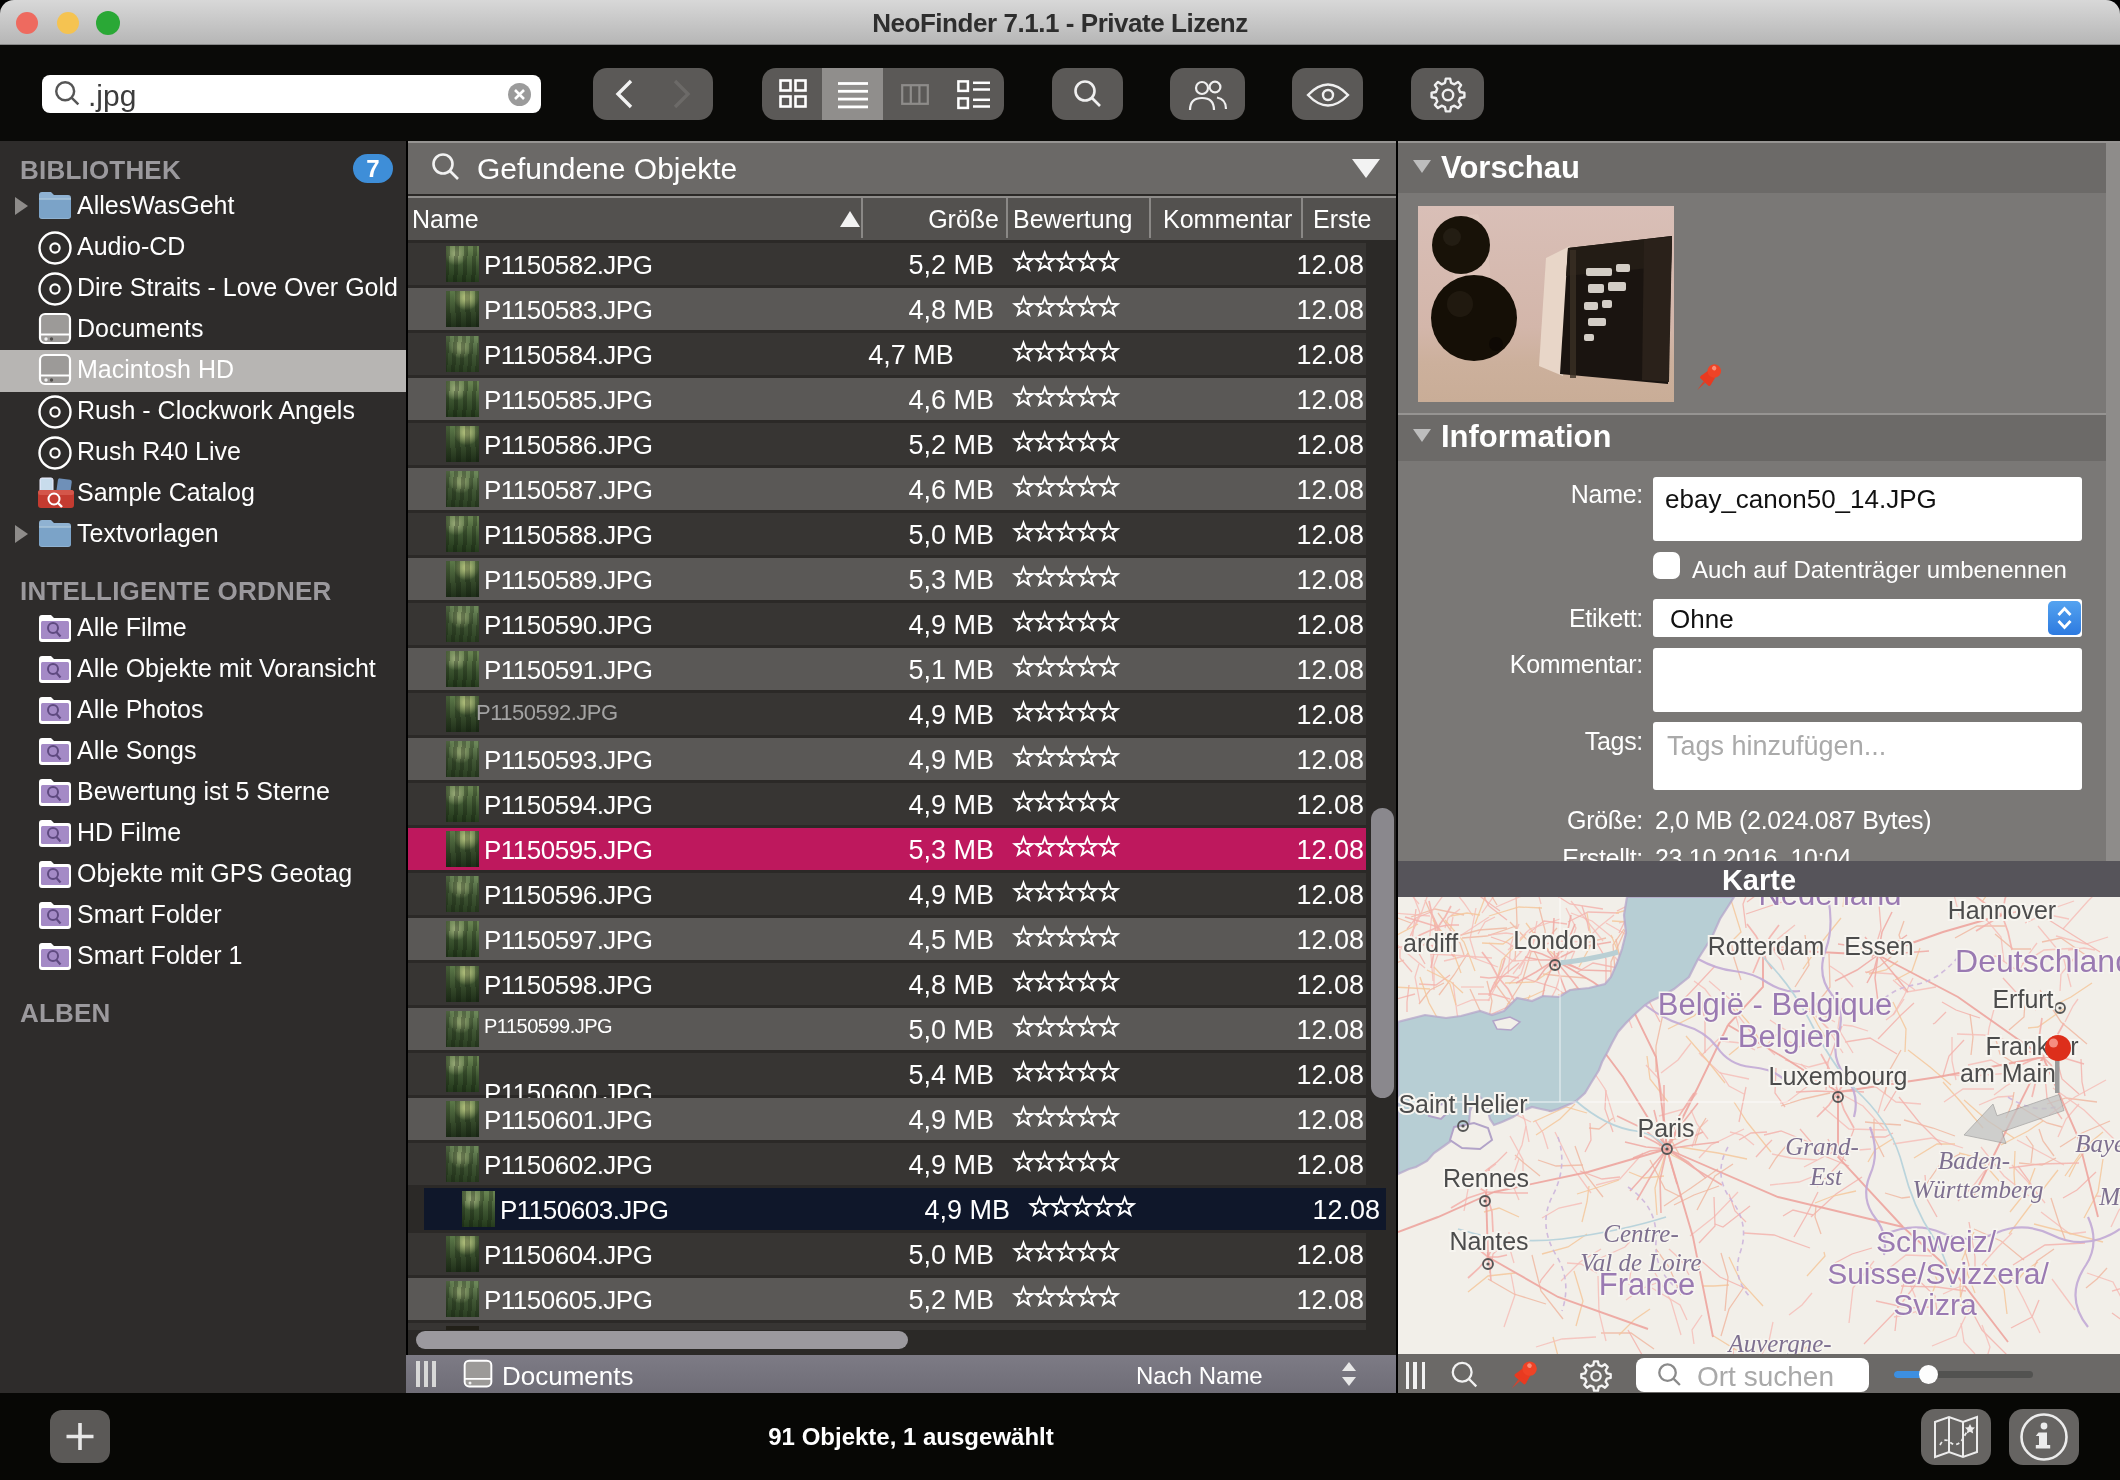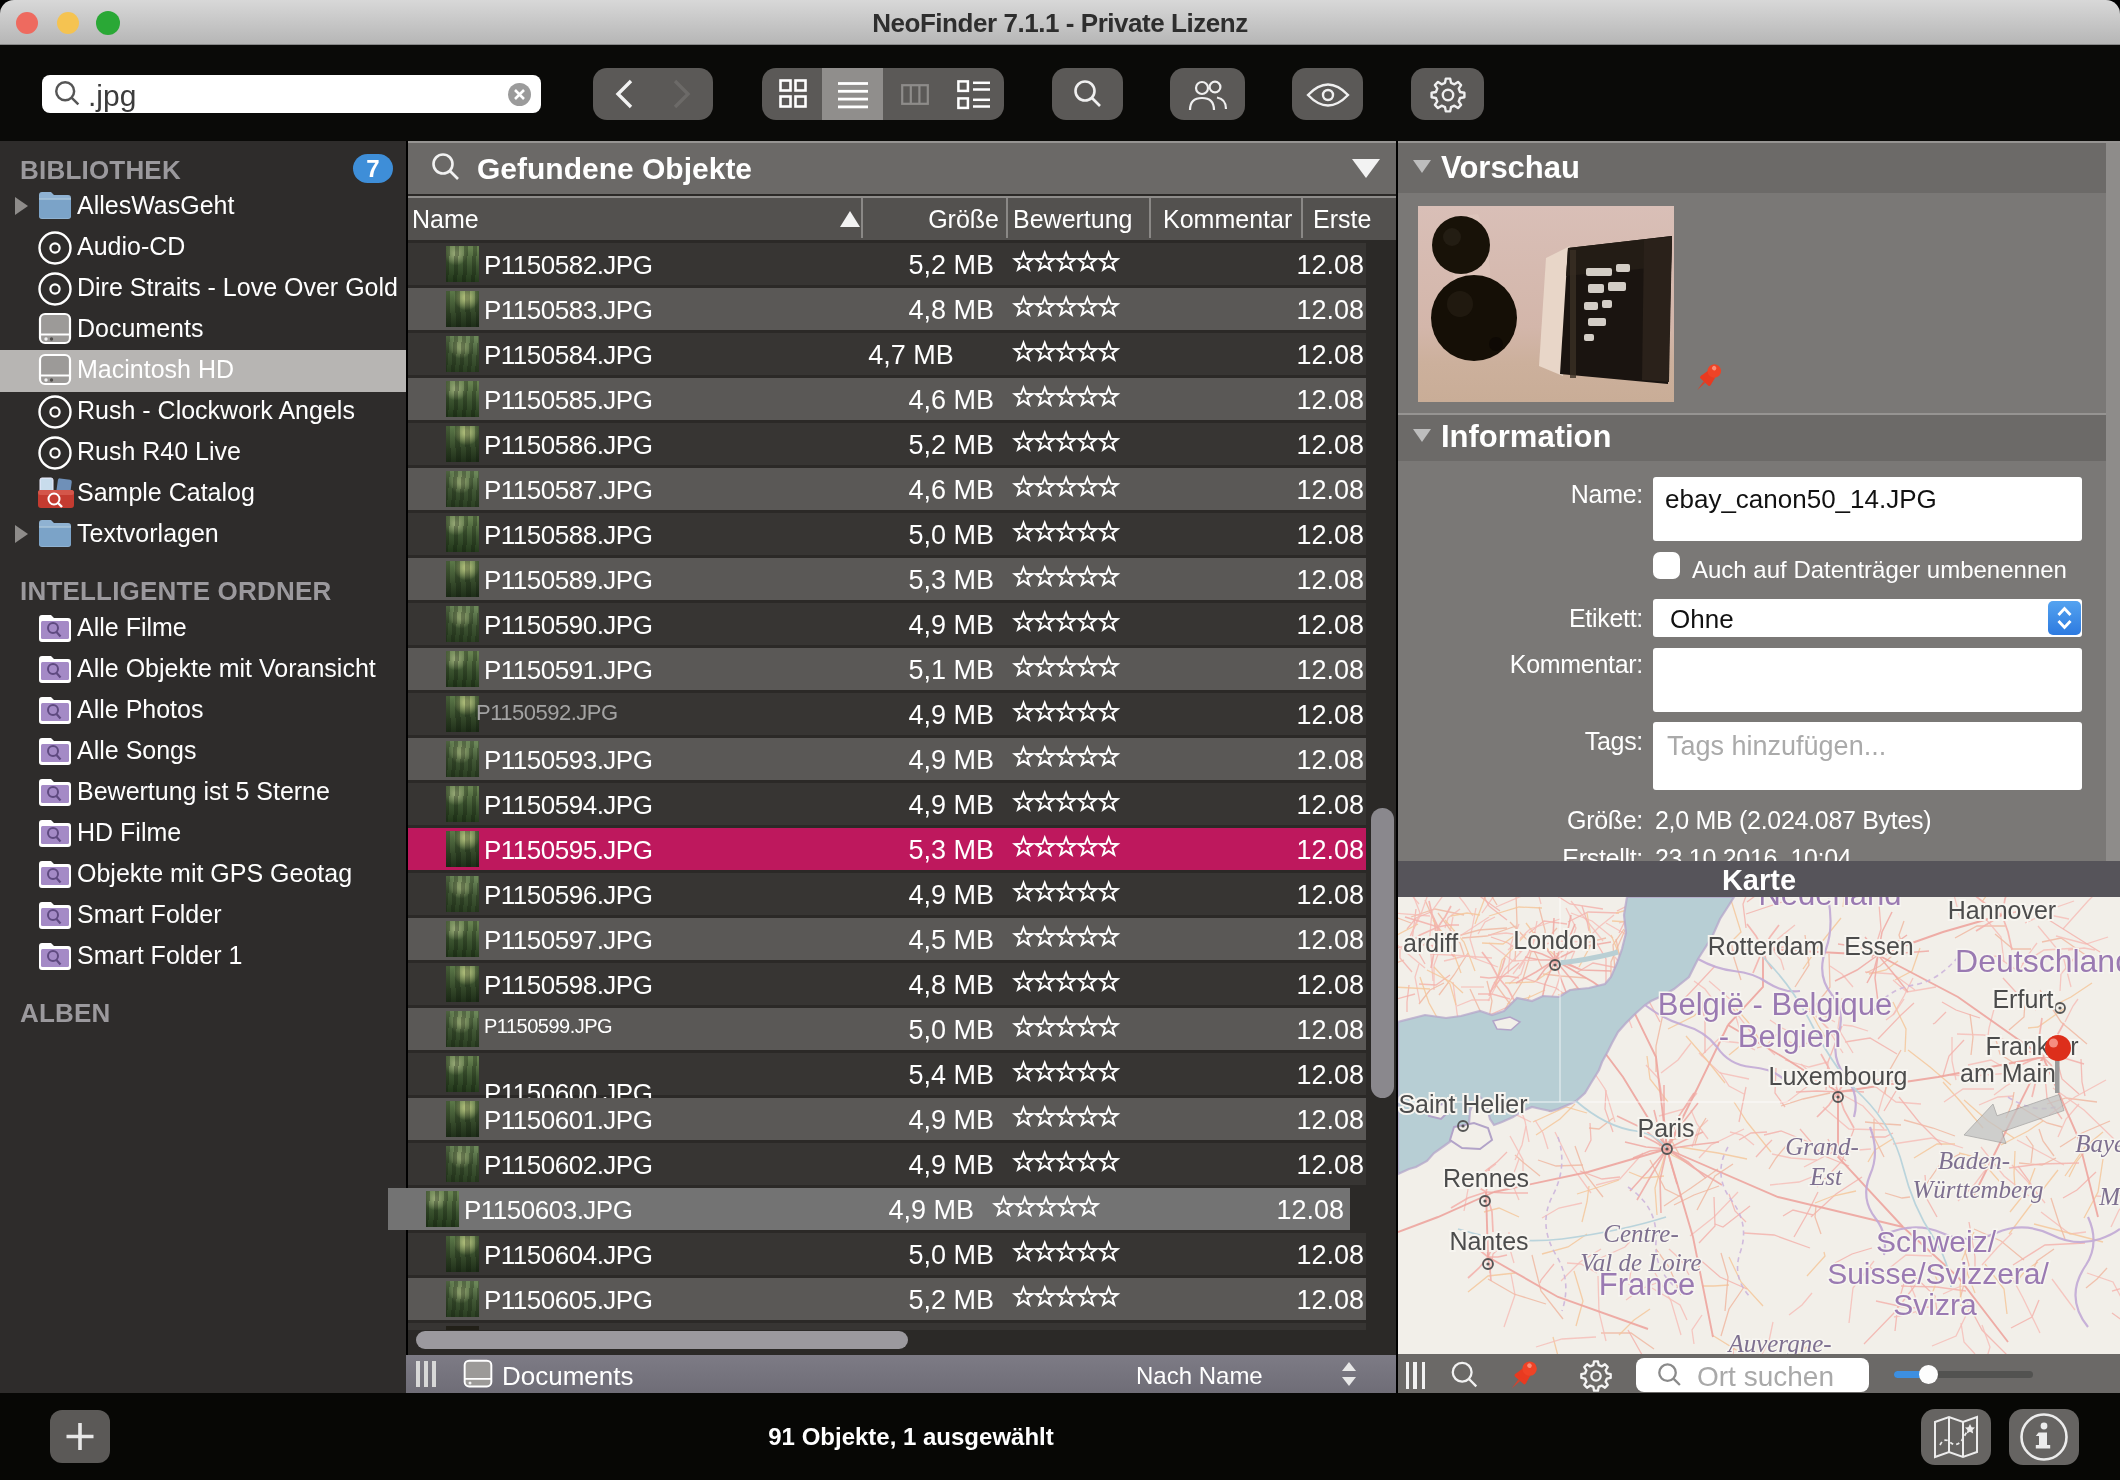--- a/index.html
+++ b/index.html
@@ -244,21 +244,21 @@
 <div class="sitem" style="top:800px">Smart Folder 1</div>
 <div class="shead" style="top:857px">ALBEN</div>
 </div>
 
 <div class="abs" style="left:408px;top:141px;width:988px;height:1252px;background:#2b2927"></div>
 <div class="abs" style="left:408px;top:141px;width:988px;height:53px;background:#6b6967;border-top:2px solid #969492"></div>
 <svg class="abs" style="left:430px;top:152px" width="34" height="34" viewBox="0 0 34 34">
     <circle cx="13" cy="12" r="9.5" fill="none" stroke="#f2f2f2" stroke-width="2.6"></circle>
     <path d="M20,19 L28,27" stroke="#f2f2f2" stroke-width="2.6"></path>
   </svg>
-<div class="abs" style="left:477px;top:152px;font-size:30px;font-weight:700;color:#fff">Gefundene Objekte</div>
+<div class="abs" style="left:477px;top:152px;font-size:30px;font-weight:400;color:#fff">Gefundene Objekte</div>
 <div class="abs" style="left:1352px;top:159px;width:0;height:0;border-top:19px solid #f2f2f2;border-left:14px solid transparent;border-right:14px solid transparent"></div>
 
 <div class="abs" style="left:408px;top:196px;width:988px;height:44px;background:#53514f;border-top:2px solid #8e8c8a"></div>
 <div class="abs" style="left:412px;top:205px;font-size:25px;color:#fff">Name</div>
 <div class="abs" style="left:840px;top:211px;width:0;height:0;border-bottom:16px solid #f2f2f2;border-left:10px solid transparent;border-right:10px solid transparent"></div>
 <div class="colsep" style="left:861px"></div>
 <div class="abs" style="left:833px;top:205px;width:166px;text-align:right;font-size:25px;color:#fff">Größe</div>
 <div class="colsep" style="left:1006px"></div>
 <div class="abs" style="left:1013px;top:205px;font-size:25px;color:#fff">Bewertung</div>
 <div class="colsep" style="left:1149px"></div>
@@ -448,21 +448,21 @@
 </div>
 <div style="position:absolute;left:408px;top:1143px;width:958px;height:42px;background:#373533">
 <div style="position:absolute;left:38px;top:3px;width:33px;height:36px;background:repeating-linear-gradient(95deg, rgba(14,22,9,0.28) 0 4px, rgba(0,0,0,0) 4px 8px),radial-gradient(circle at 45% 30%, #879a68 8%, rgba(0,0,0,0) 38%),linear-gradient(190deg,#6b8658 8%,#405634 50%,#283c20 95%)"></div>
 <div style="position:absolute;left:76px;top:7px;font-size:26px;letter-spacing:-0.5px;color:#fff">P1150602.JPG</div>
 <div style="position:absolute;left:420px;top:7px;width:166px;text-align:right;font-size:27px;color:#fff">4,9&nbsp;MB</div>
 <svg style="position:absolute;left:604px;top:5px" width="110" height="28" viewBox="0 0 108 28">
       <use href="#st5"></use>
     </svg>
 <div style="position:absolute;left:780px;top:7px;width:176px;text-align:right;font-size:27px;color:#fff">12.08</div>
 </div>
-<div style="position:absolute;left:388px;top:1188px;width:962px;height:42px;background:#737373">
+<div style="position:absolute;left:424px;top:1188px;width:962px;height:42px;background:#0f172a">
 <div style="position:absolute;left:38px;top:3px;width:33px;height:36px;background:repeating-linear-gradient(93deg, rgba(12,20,8,0.3) 0 4px, rgba(0,0,0,0) 4px 9px),radial-gradient(circle at 30% 22%, #93a573 5%, rgba(0,0,0,0) 32%),linear-gradient(185deg,#66814f 8%,#3c5430 55%,#243a1c 95%)"></div>
 <div style="position:absolute;left:76px;top:7px;font-size:26px;letter-spacing:-0.5px;color:#fff">P1150603.JPG</div>
 <div style="position:absolute;left:420px;top:7px;width:166px;text-align:right;font-size:27px;color:#fff">4,9&nbsp;MB</div>
 <svg style="position:absolute;left:604px;top:5px" width="110" height="28" viewBox="0 0 108 28">
       <use href="#st5"></use>
     </svg>
 <div style="position:absolute;left:780px;top:7px;width:176px;text-align:right;font-size:27px;color:#fff">12.08</div>
 </div>
 <div style="position:absolute;left:408px;top:1233px;width:958px;height:42px;background:#373533">
 <div style="position:absolute;left:38px;top:3px;width:33px;height:36px;background:repeating-linear-gradient(88deg, rgba(10,18,7,0.28) 0 5px, rgba(0,0,0,0) 5px 10px),radial-gradient(circle at 62% 18%, #aab977 7%, rgba(0,0,0,0) 36%),linear-gradient(176deg,#5a7647 5%,#35492a 60%,#20301a 95%)"></div>

